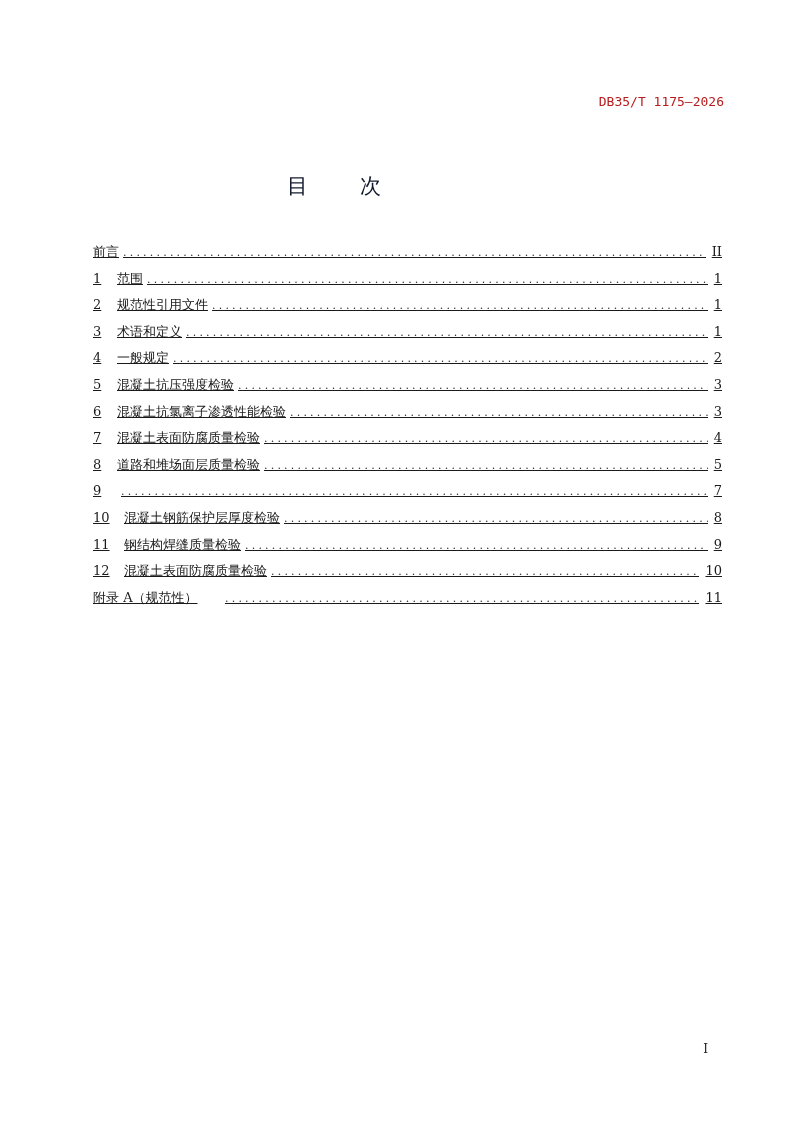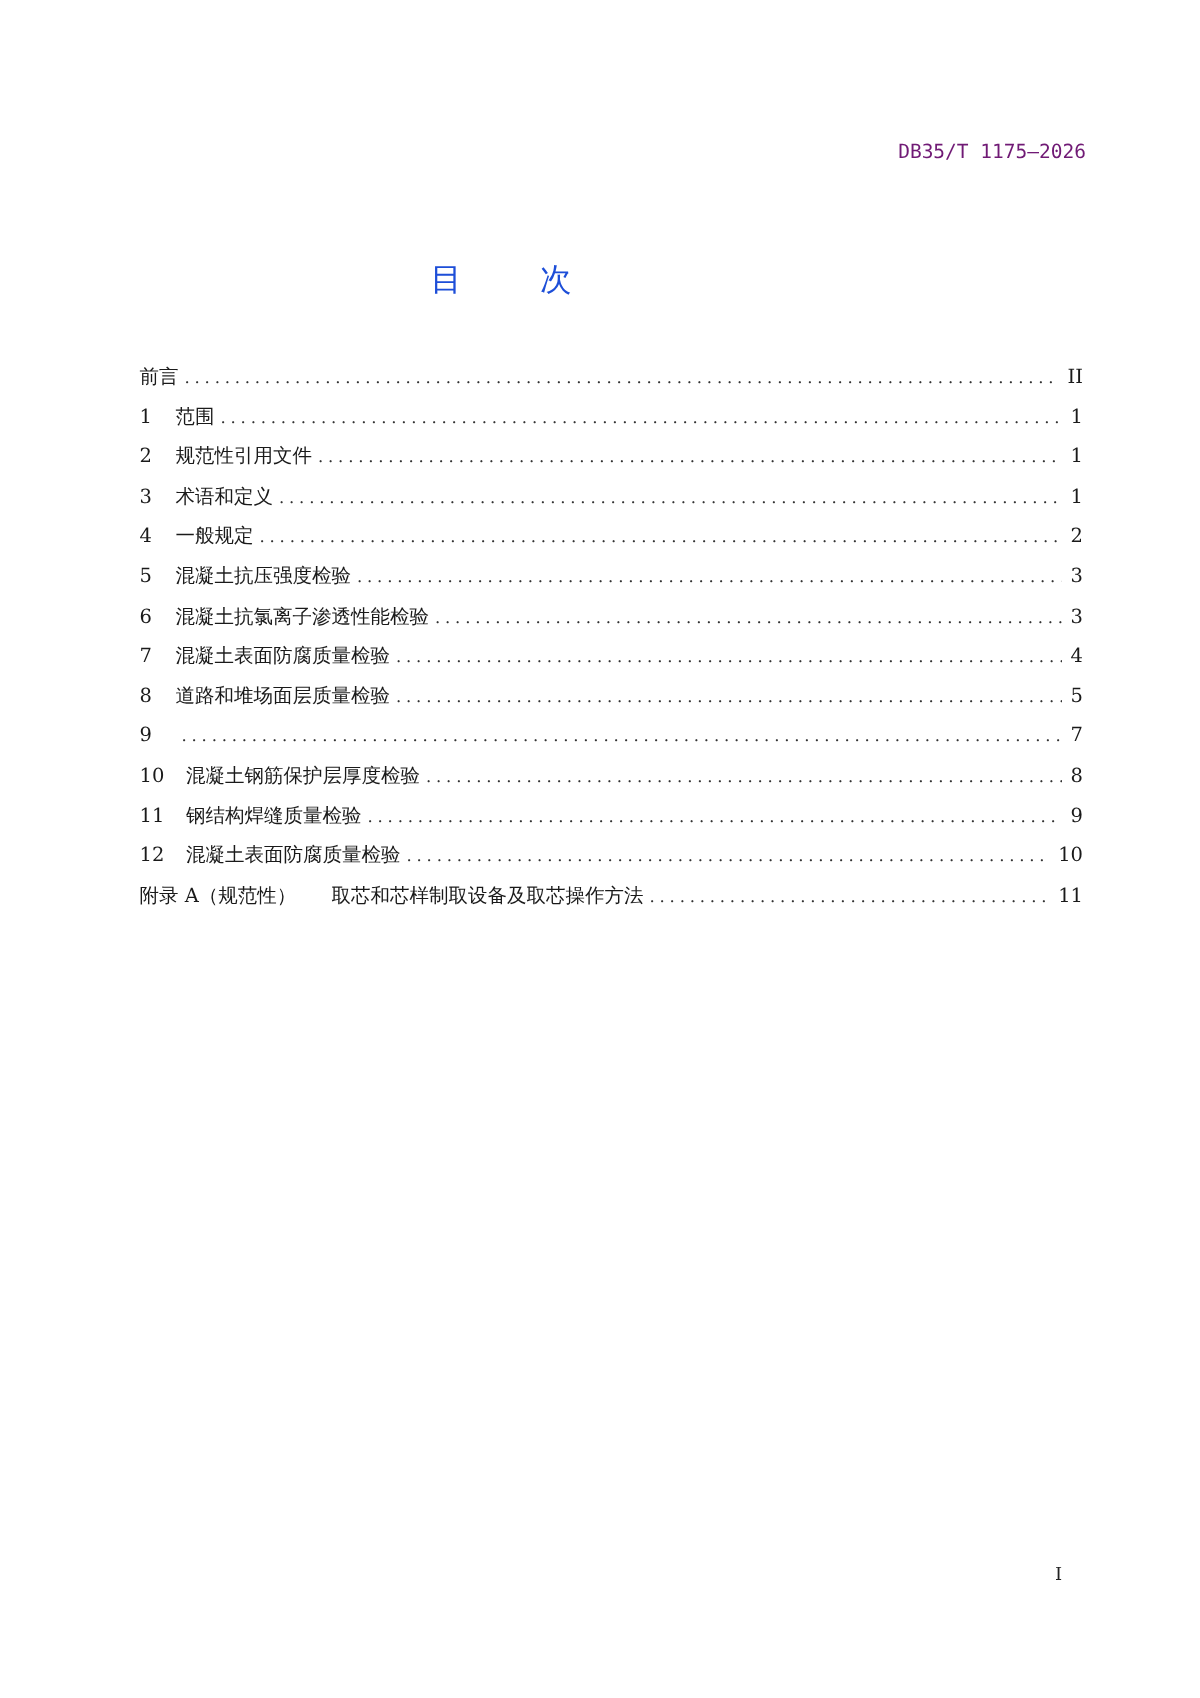--- a/index.html
+++ b/index.html
@@ -15,41 +15,42 @@
       color: #1a1a1a;
       font-family: "DejaVu Serif", "Liberation Serif", serif;
     }
     .std-code {
       position: absolute;
       top: 94px;
       right: 76px;
       font-family: "DejaVu Sans Mono", "Liberation Mono", monospace;
       font-size: 13px;
       letter-spacing: 0px;
-      color: #701a75;
+      color: #b91c1c;
     }
     .toc-title {
       position: absolute;
       top: 172px;
       left: 0;
       width: 668px;
       text-align: center;
       font-family: "DejaVu Sans", "Liberation Sans", sans-serif;
       font-size: 21px;
-      color: #1d4ed8;
+      color: #0f172a;
     }
     .toc-title span.gap {
       display: inline-block;
       width: 52px;
     }
     .toc {
       position: absolute;
       top: 242px;
       left: 93px;
       width: 629px;
+      text-decoration: underline;
     }
     .toc-row {
       display: flex;
       align-items: baseline;
       height: 26.6px;
       font-size: 13px;
       line-height: 20px;
       white-space: nowrap;
     }
     .toc-num {
@@ -187,21 +188,20 @@
 
     <div class="toc-row">
       <span class="toc-num w2">12</span>
       <span class="toc-label">混凝土表面防腐质量检验</span>
       <span class="toc-dots"></span>
       <span class="toc-page">10</span>
     </div>
 
     <div class="toc-row">
       <span class="annex-prefix">附录 A（规范性）</span>
-      <span class="toc-label">取芯和芯样制取设备及取芯操作方法</span>
       <span class="toc-dots"></span>
       <span class="toc-page">11</span>
     </div>
 
 
 
   </div>
 
   <div class="page-footer">I</div>
 

